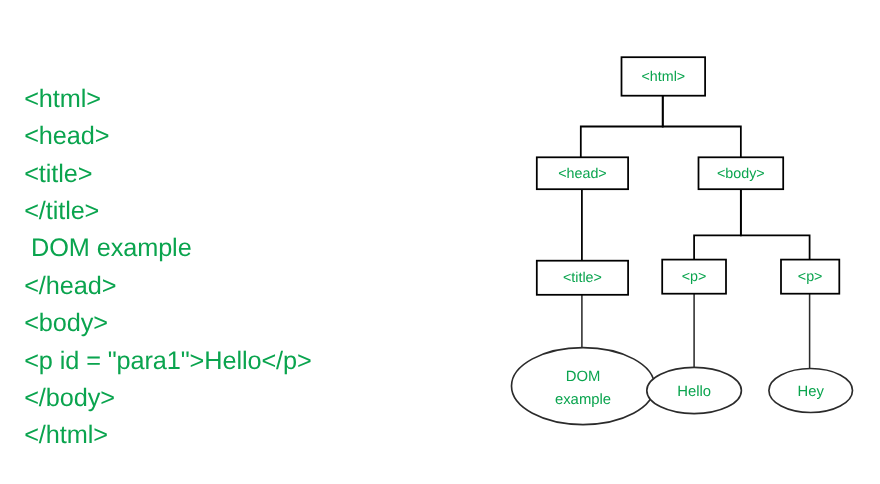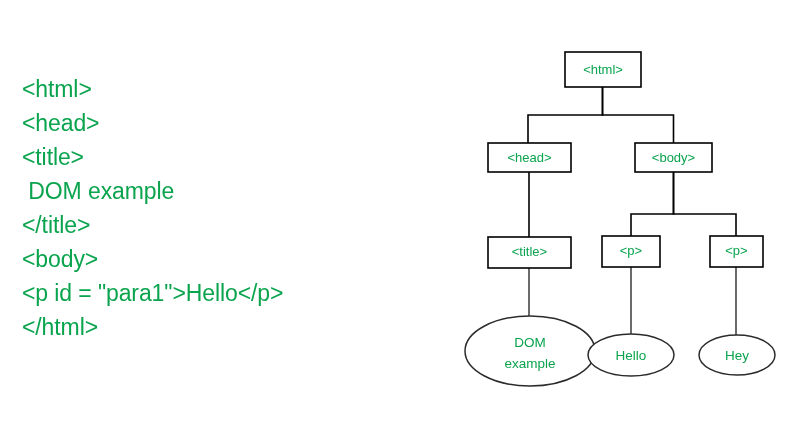--- a/index.html
+++ b/index.html
@@ -78,24 +78,26 @@
     dominant-baseline: middle;
   }
 </style>
 </head>
 <body>
 
 <div id="code-listing">
   <div class="code-line">&lt;html&gt;</div>
   <div class="code-line">&lt;head&gt;</div>
   <div class="code-line">&lt;title&gt;</div>
+  <div class="code-line">&lt;/title&gt;</div>
   <div class="code-line"> DOM example</div>
-  <div class="code-line">&lt;/title&gt;</div>
+  <div class="code-line">&lt;/head&gt;</div>
   <div class="code-line">&lt;body&gt;</div>
   <div class="code-line">&lt;p id = "para1"&gt;Hello&lt;/p&gt;</div>
+  <div class="code-line">&lt;/body&gt;</div>
   <div class="code-line">&lt;/html&gt;</div>
 </div>
 
 <div id="dom-tree">
   <svg width="360" height="440" viewBox="0 0 360 440" xmlns="http://www.w3.org/2000/svg">
 
     <g>
       <path class="edge" d="M 162.5 87 L 162.5 115 L 88 115 L 88 143"></path>
     </g>
     <g>

